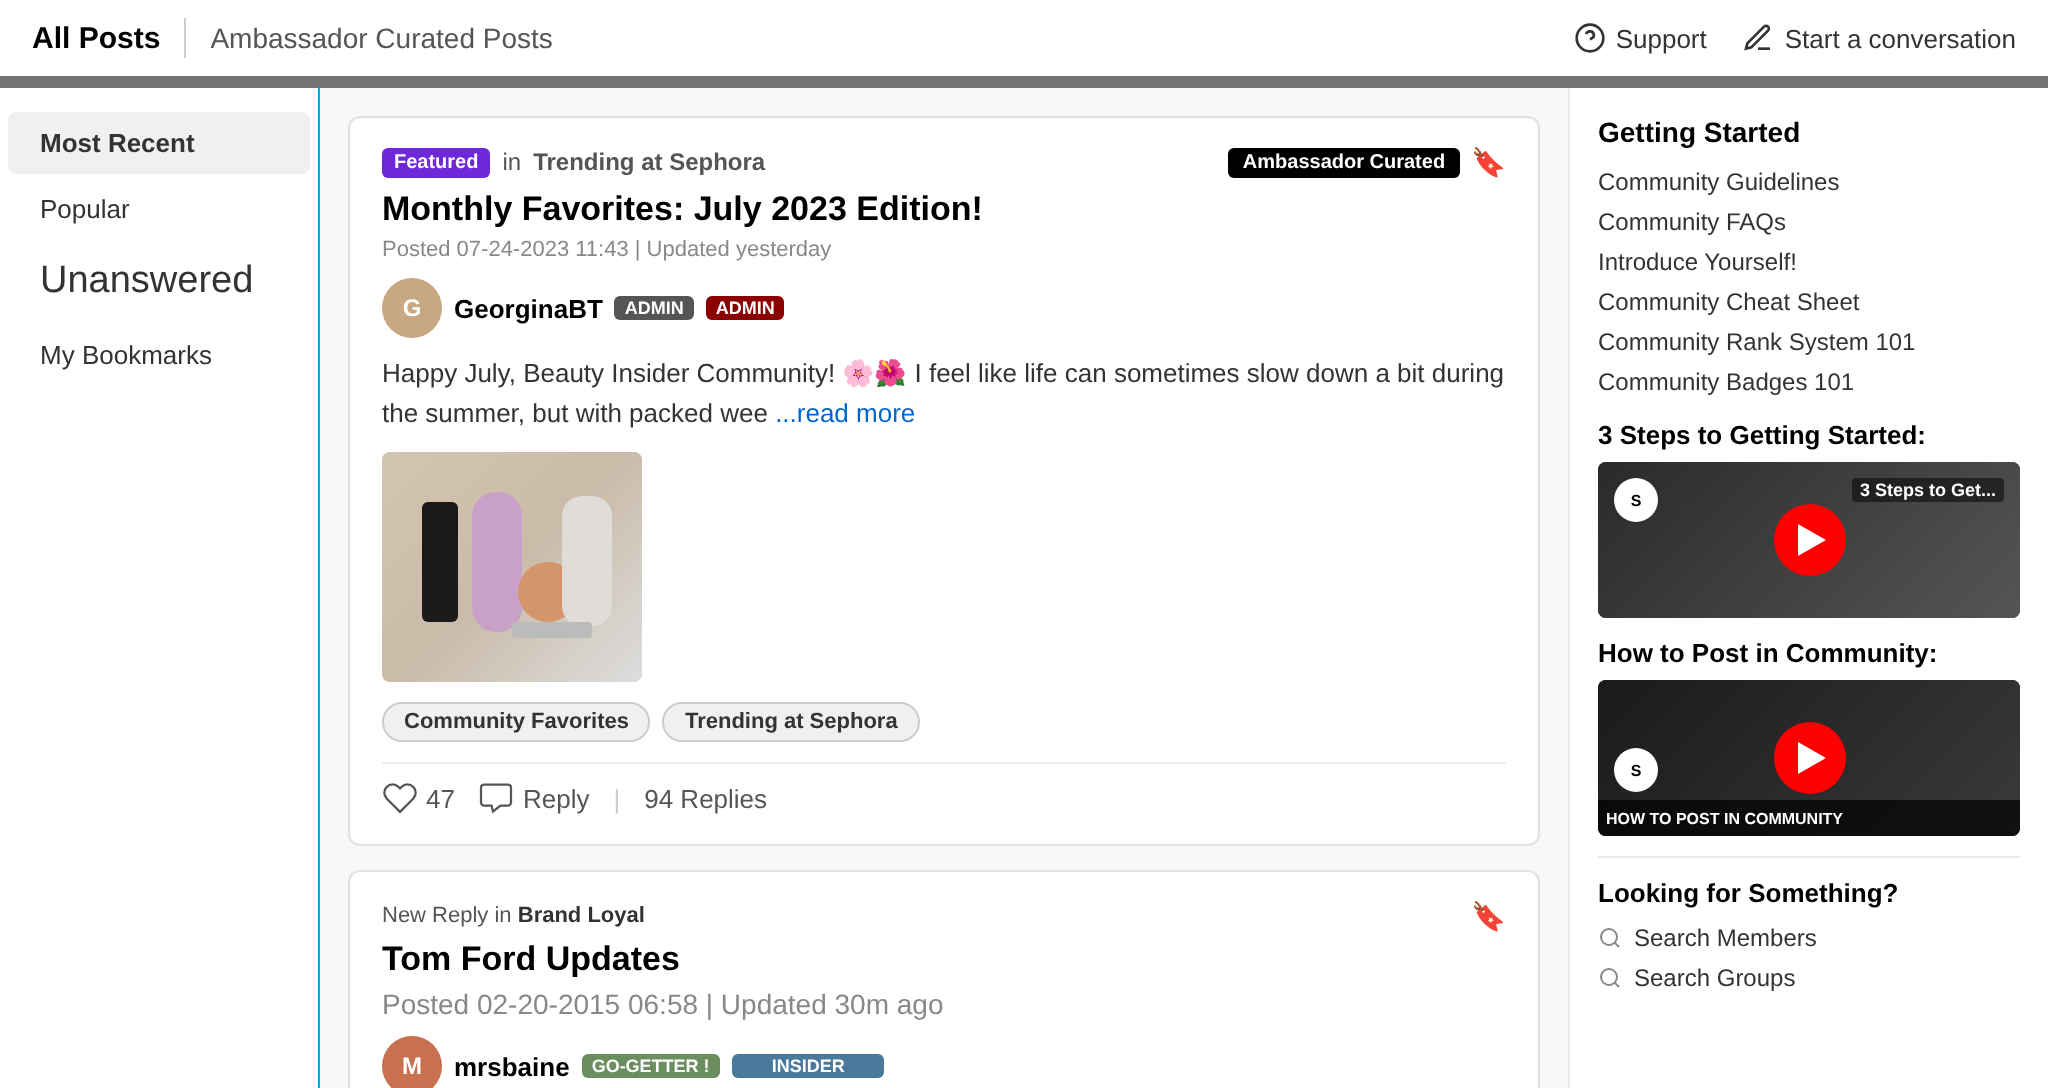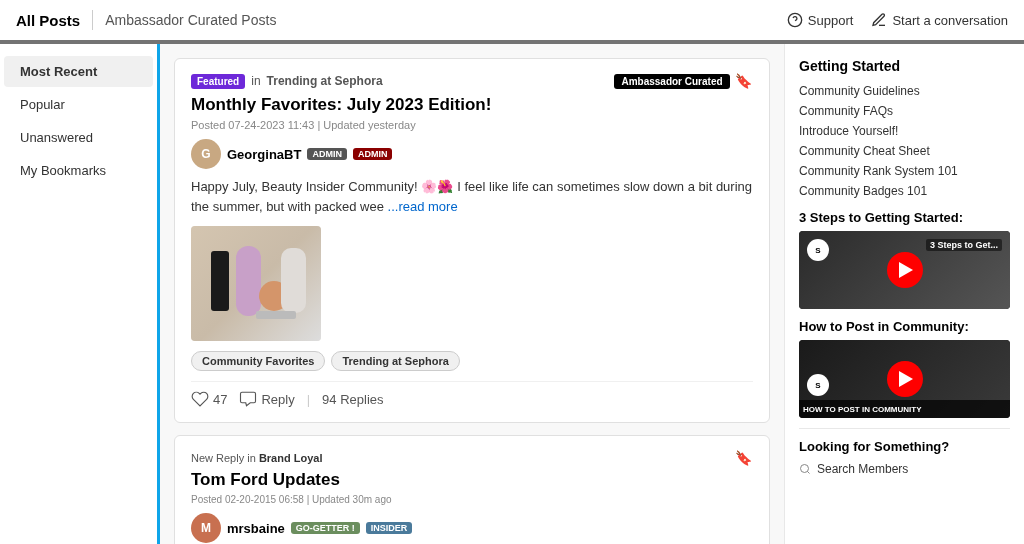--- a/index.html
+++ b/index.html
@@ -1,21 +1,21 @@
 <!DOCTYPE html>
 <html><head>
   <meta charset="utf-8">
   <style>
     * { box-sizing: border-box; margin: 0; padding: 0; }
     body { font-family: -apple-system, BlinkMacSystemFont, 'Segoe UI', Arial, sans-serif; font-size: 13px; background: #f8f8f8; color: #333; width: 1024px; height: 544px; overflow: hidden; }
   </style>
 </head>
 <body>
 
-<header style="display:flex;align-items:center;border-bottom:4px solid #737373;padding:0 16px;height:44px;background:#fff;">
+<header style="display:flex;align-items:center;border-bottom:6px solid #737373;padding:0 16px;height:44px;background:#fff;">
   <span style="font-weight:700;font-size:15px;color:#000;">All Posts</span>
   <div style="width:1px;height:20px;background:#ccc;margin:0 12px;"></div>
   <span style="font-size:14px;color:#555;">Ambassador Curated Posts</span>
   <div style="margin-left:auto;display:flex;align-items:center;gap:18px;">
     <div style="display:flex;align-items:center;gap:5px;font-size:13px;color:#333;cursor:pointer;">
       <svg width="16" height="16" viewBox="0 0 24 24" fill="none" stroke="#333" stroke-width="2">
           <circle cx="12" cy="12" r="10"></circle>
           <path d="M9.09 9a3 3 0 0 1 5.83 1c0 2-3 3-3 3"></path>
           <line x1="12" y1="17" x2="12.01" y2="17"></line>
         </svg>
@@ -26,28 +26,28 @@
           <path d="M12 20h9"></path>
           <path d="M16.5 3.5a2.121 2.121 0 0 1 3 3L7 19l-4 1 1-4L16.5 3.5z"></path>
         </svg>
       <span>Start a conversation</span>
     </div>
   </div>
 </header>
 
 <div style="display:flex;height:500px;">
 
-  <nav style="width:160px;background:#fff;border-right:3px solid #0ea5e9;padding:12px 0;flex-shrink:0;">
+  <nav style="width:160px;background:#fff;border-right:1px solid #0ea5e9;padding:12px 0;flex-shrink:0;">
     <div style="padding:8px 16px;font-size:13px;cursor:pointer;color:#333;background:#f0f0f0;font-weight:600;border-radius:4px;margin:0 4px 2px;">
       <span>Most Recent</span>
     </div>
     <div style="padding:8px 16px;font-size:13px;cursor:pointer;color:#333;border-radius:4px;margin:0 4px 2px;">
       <span>Popular</span>
     </div>
-    <div style="padding:8px 16px;font-size:13px;cursor:pointer;color:#333;border-radius:4px;margin:0 4px 2px;">
+    <div style="padding:8px 16px;font-size:19px;cursor:pointer;color:#333;border-radius:4px;margin:0 4px 2px;">
       <span>Unanswered</span>
     </div>
     <div style="padding:8px 16px;font-size:13px;cursor:pointer;color:#333;border-radius:4px;margin:0 4px 2px;">
       <span>My Bookmarks</span>
     </div>
   </nav>
 
   <main style="flex:1;overflow-y:auto;padding:14px;background:#f8f8f8;">
 
     <article style="background:#fff;border:1px solid #e0e0e0;border-radius:6px;margin-bottom:12px;padding:14px 16px;">
@@ -111,26 +111,26 @@
 
     <article style="background:#fff;border:1px solid #e0e0e0;border-radius:6px;margin-bottom:12px;padding:14px 16px;">
       <div style="display:flex;align-items:center;justify-content:space-between;margin-bottom:4px;">
         <div style="font-size:11px;color:#555;">
           <span>New Reply in</span>
           <span style="font-weight:700;color:#333;cursor:pointer;">Brand Loyal</span>
         </div>
         <span style="color:#aaa;font-size:14px;cursor:pointer;">🔖</span>
       </div>
       <h2 style="font-size:17px;font-weight:700;color:#000;margin-bottom:4px;cursor:pointer;">Tom Ford Updates</h2>
-      <div style="font-size:10px;color:#888;margin-bottom:8px;">Posted 02-20-2015 06:58  |  Updated 30m ago</div>
+      <div style="font-size:14px;color:#888;margin-bottom:8px;">Posted 02-20-2015 06:58  |  Updated 30m ago</div>
       <div style="display:flex;align-items:center;gap:6px;">
         <div style="width:30px;height:30px;border-radius:50%;background:#c87050;display:flex;align-items:center;justify-content:center;font-weight:700;font-size:12px;color:#fff;flex-shrink:0;">M</div>
         <span style="font-weight:700;font-size:13px;color:#000;cursor:pointer;">mrsbaine</span>
         <span style="background:#6b8e5e;color:#fff;font-size:9px;padding:1px 5px;border-radius:3px;font-weight:600;">GO-GETTER !</span>
-        <span style="background:#4a7a9b;color:#fff;font-size:9px;padding:1px 5px;border-radius:3px;font-weight:600;">INSIDER</span>
+        <span style="background:#4a7a9b;color:#fff;font-size:9px;padding:1px 20px;border-radius:3px;font-weight:600;">INSIDER</span>
       </div>
     </article>
 
   </main>
 
   <aside style="width:240px;background:#fff;border-left:1px solid #e8e8e8;padding:14px;flex-shrink:0;overflow-y:auto;">
     <h3 style="font-size:14px;font-weight:700;color:#000;margin-bottom:10px;">Getting Started</h3>
 
     <a style="display:block;font-size:12px;color:#333;text-decoration:none;margin-bottom:6px;cursor:pointer;">Community Guidelines</a>
     <a style="display:block;font-size:12px;color:#333;text-decoration:none;margin-bottom:6px;cursor:pointer;">Community FAQs</a>
@@ -168,15 +168,22 @@
     <hr style="border:none;border-top:1px solid #e8e8e8;margin:10px 0;">
 
     <h4 style="font-size:13px;font-weight:700;color:#000;margin-bottom:8px;">Looking for Something?</h4>
     <div style="display:flex;align-items:center;gap:6px;font-size:12px;color:#333;margin-bottom:6px;cursor:pointer;">
       <svg width="12" height="12" viewBox="0 0 24 24" fill="none" stroke="#888" stroke-width="2">
           <circle cx="11" cy="11" r="8"></circle>
           <path d="m21 21-4.35-4.35"></path>
         </svg>
       <span>Search Members</span>
     </div>
+    <div style="display:flex;align-items:center;gap:6px;font-size:12px;color:#333;margin-bottom:6px;cursor:pointer;">
+      <svg width="12" height="12" viewBox="0 0 24 24" fill="none" stroke="#888" stroke-width="2">
+          <circle cx="11" cy="11" r="8"></circle>
+          <path d="m21 21-4.35-4.35"></path>
+        </svg>
+      <span>Search Groups</span>
+    </div>
   </aside>
 
 </div>
 
 </body></html>

